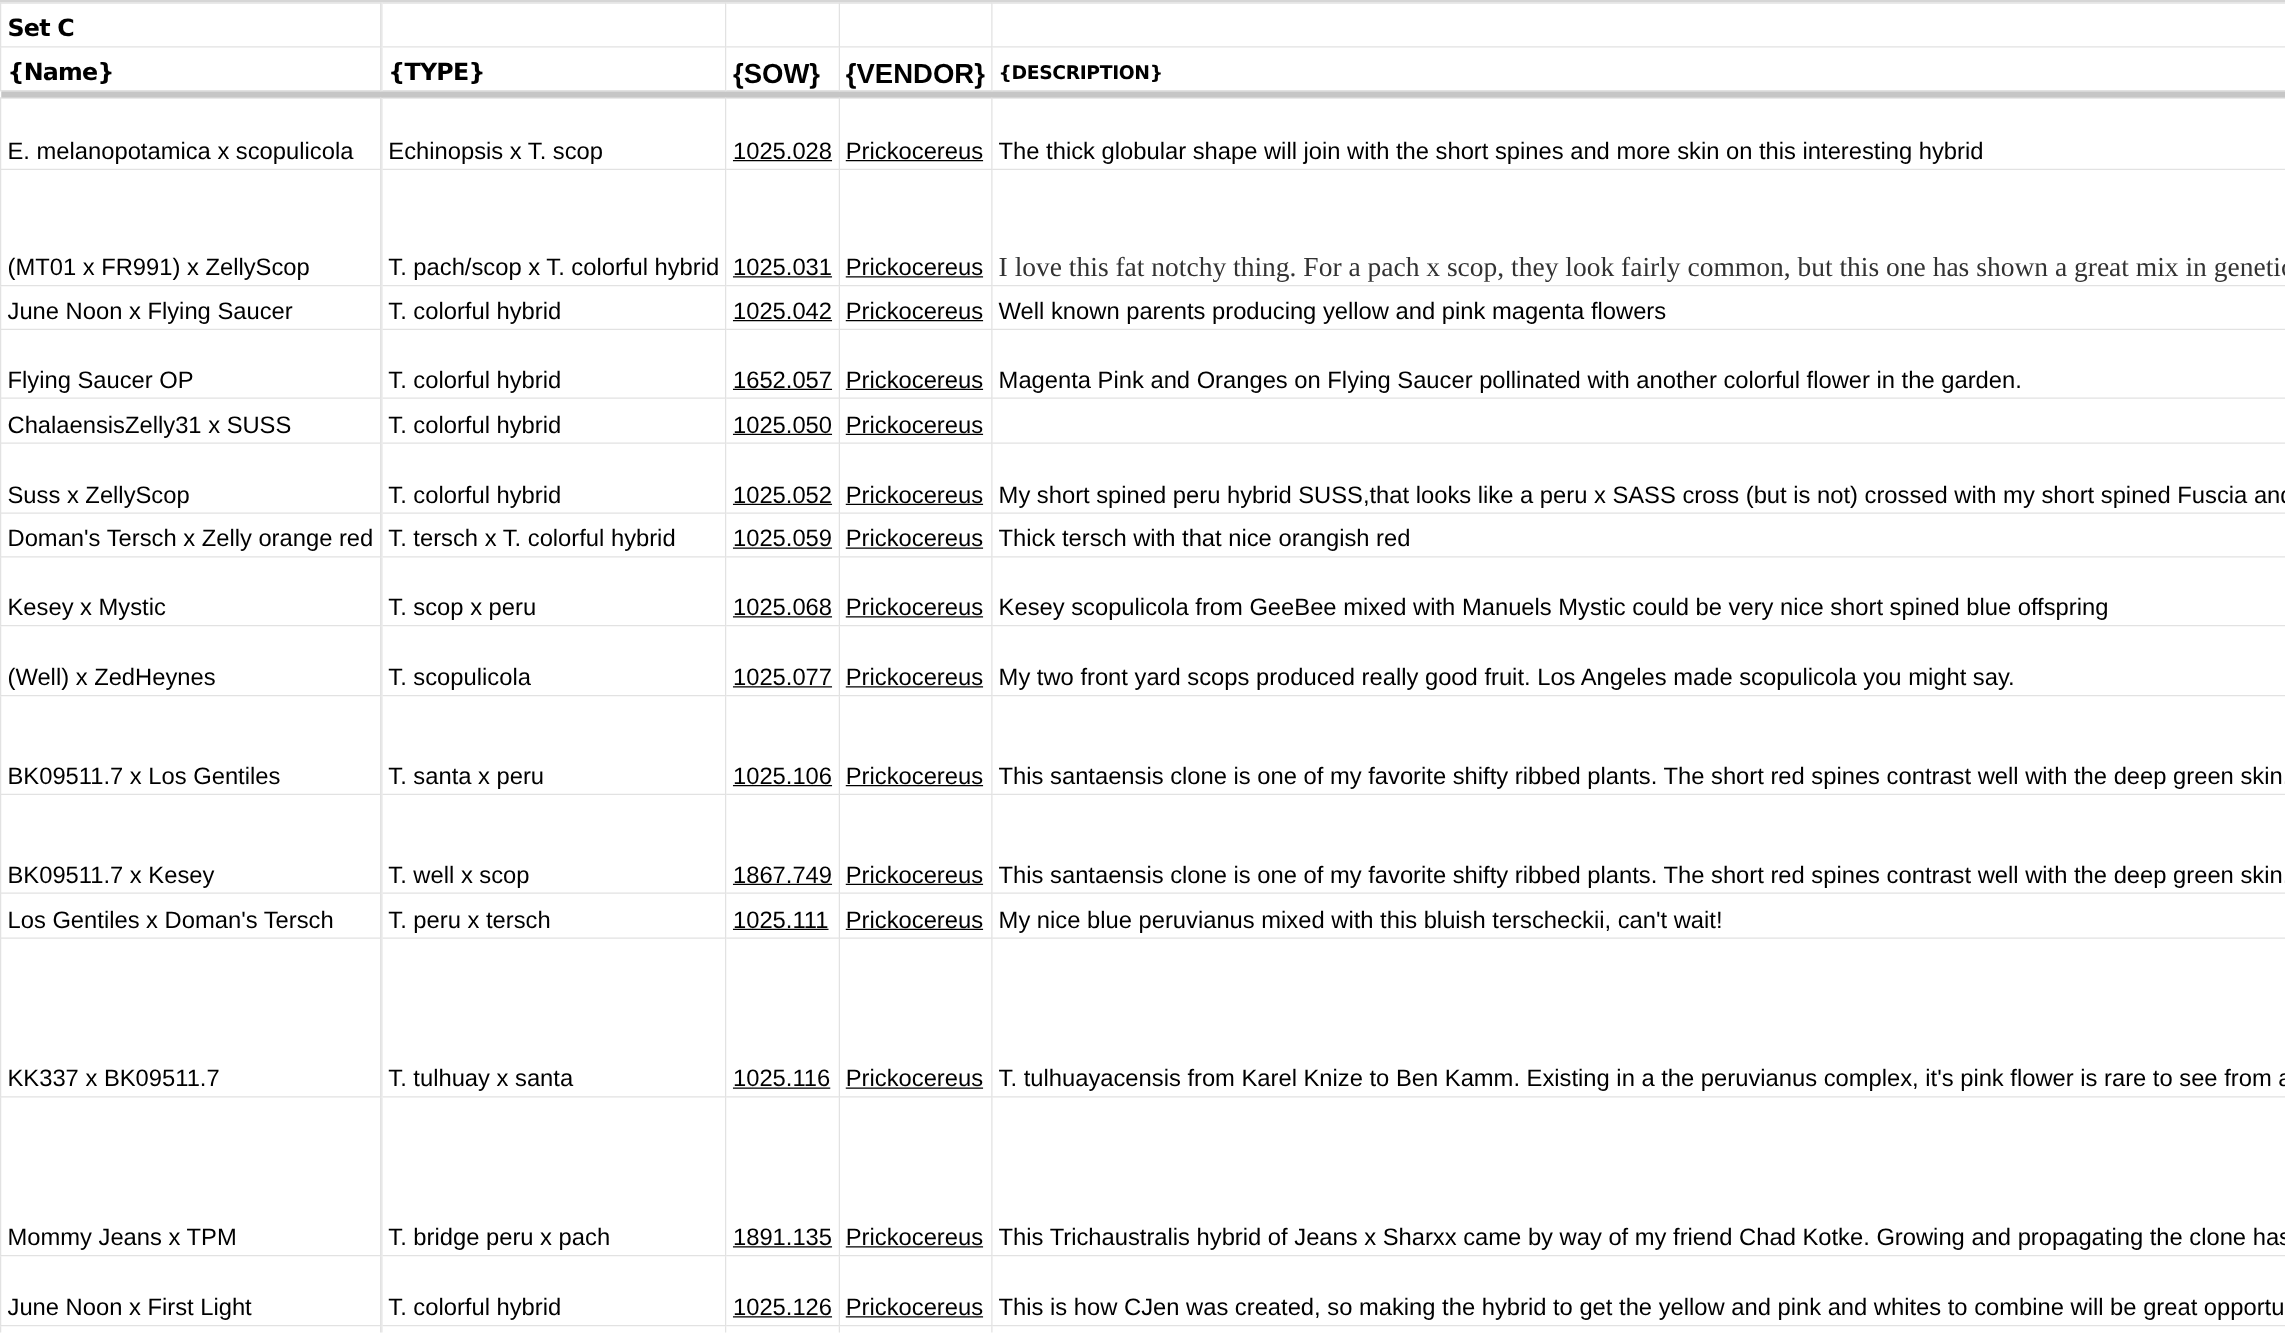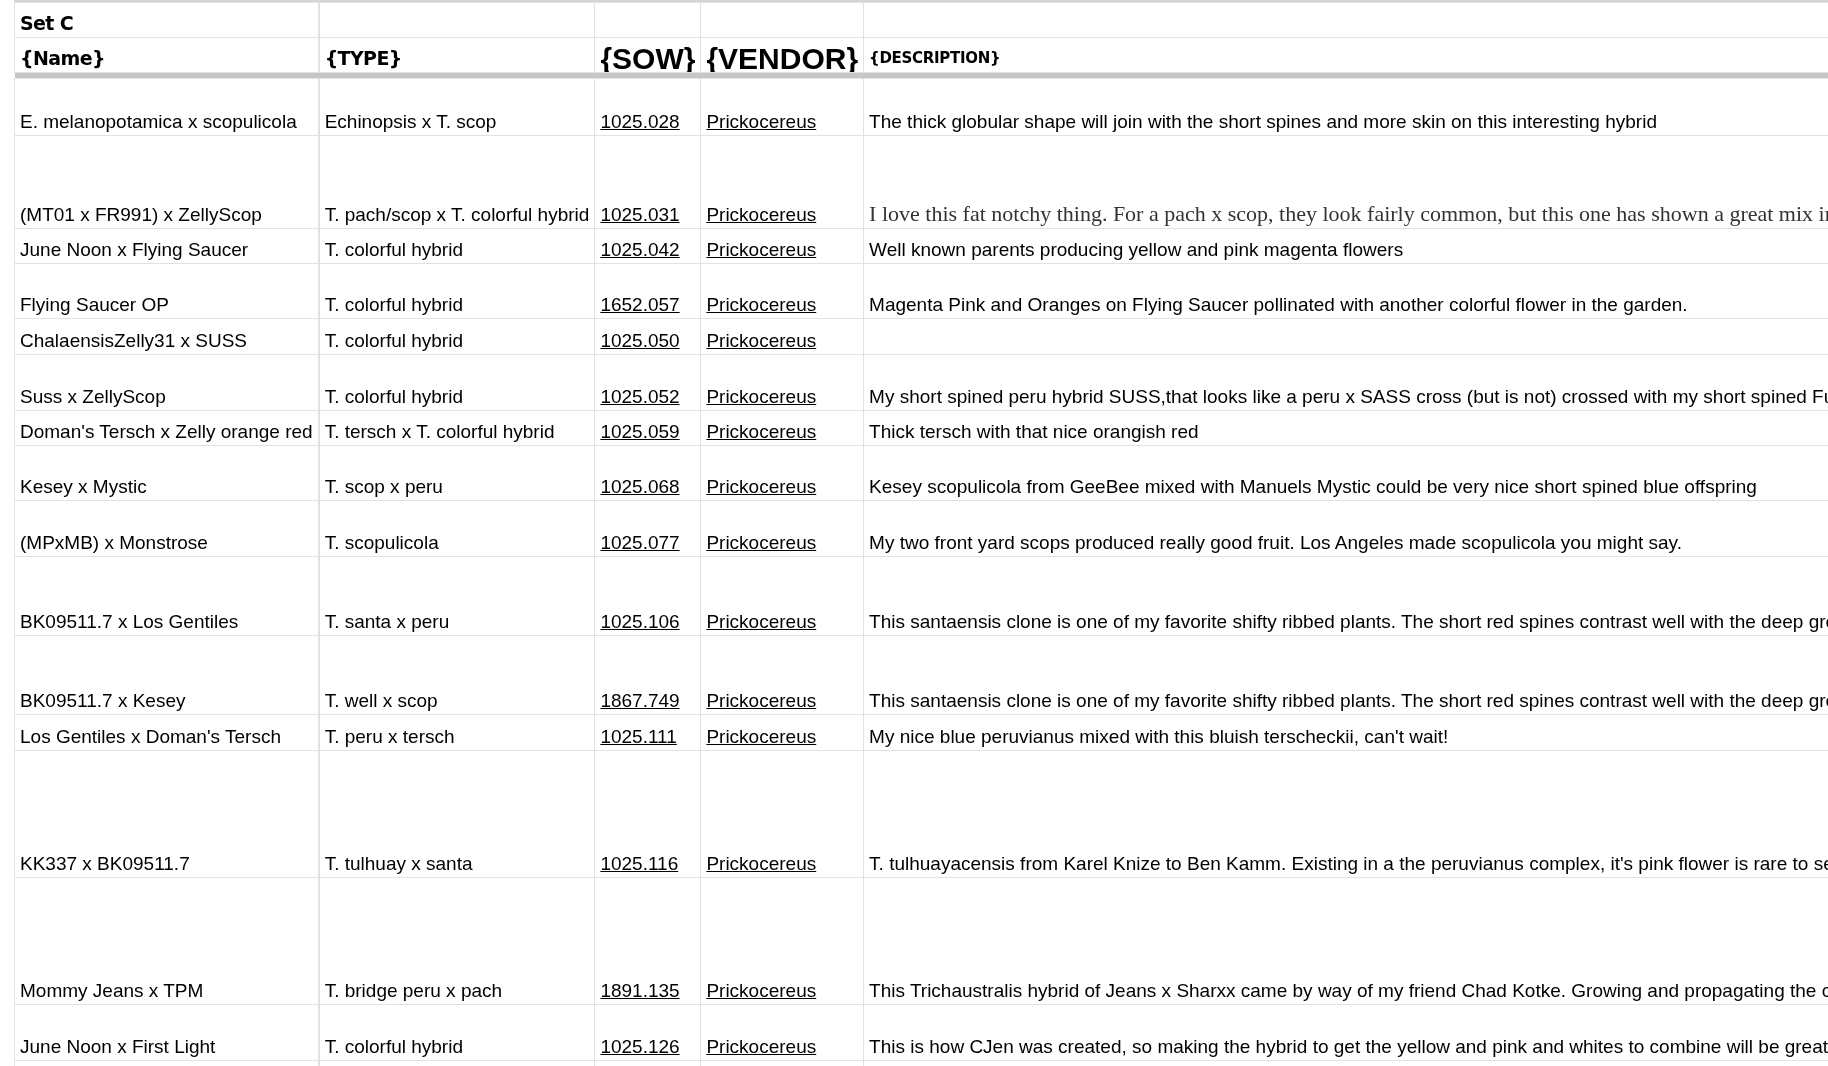--- a/index.html
+++ b/index.html
@@ -1,23 +1,23 @@
 <!DOCTYPE html>
 <html><head>
 <meta charset="utf-8">
 <style>
   html, body { margin: 0; padding: 0; background: #ffffff; }
   body { width: 1828px; height: 1066px; overflow: hidden; position: relative; font-family: "Liberation Sans", sans-serif; color: #000; }
-  .sheet { position: absolute; left: 14px; top: 0; width: 1592px; height: 1066px; }
+  .sheet { position: absolute; left: 0; top: 0; width: 1592px; height: 1066px; }
   table.grid { border-collapse: collapse; table-layout: fixed; position: absolute; left: 0; top: 2px; }
   table.grid td { border: 1px solid #e2e2e2; padding: 0 5px 2px 5px; vertical-align: bottom; white-space: nowrap; overflow: hidden; font-size: 19px; line-height: 23px; box-sizing: border-box; }
   td.freeze { width: 6px; padding: 0 !important; background: #c6c6c6; border-top: none !important; border-bottom: none !important; }
   tr.sep td { height: 6px; padding: 0; background: #c6c6c6; border: none; }
   td.hdr { font-family: "DejaVu Sans", sans-serif; font-weight: bold; font-size: 18px; letter-spacing: -0.6px; padding-bottom: 5px; }
-  td.hdr.big { font-family: "Liberation Sans", sans-serif; font-size: 30px; letter-spacing: 0; }
+  td.hdr.big { font-family: "Liberation Sans", sans-serif; font-size: 22px; letter-spacing: 0; }
   td.hdr.small { font-size: 15px; letter-spacing: -0.3px; }
   td.sow, td.vendor { font-size: 22px; text-decoration: underline; }
   td.desc { white-space: normal; font-size: 18.5px; line-height: 20.5px; }
   td.desc.serif { font-family: "Liberation Serif", serif; font-size: 22px; line-height: 25px; color: #333; }
   td.desc.right { text-align: right; }
   .topline { position: absolute; left: 0; top: 0; width: 1828px; height: 2px; background: #d6d6d6; }
 </style>
 </head>
 <body>
 
@@ -123,21 +123,21 @@
       <tr style="height:55px">
         <td>Kesey x Mystic</td>
         <td class="freeze"></td>
         <td>T. scop x peru</td>
         <td class="sow">1025.068</td>
         <td class="vendor">Prickocereus</td>
         <td class="desc">Kesey scopulicola from GeeBee mixed with Manuels Mystic could be very nice short spined blue offspring</td>
 
       </tr>
       <tr style="height:56px">
-        <td>(MPxMB) x Monstrose</td>
+        <td>(Well) x ZedHeynes</td>
         <td class="freeze"></td>
         <td>T. scopulicola</td>
         <td class="sow">1025.077</td>
         <td class="vendor">Prickocereus</td>
         <td class="desc">My two front yard scops produced really good fruit.  Los Angeles made scopulicola you might say.</td>
 
       </tr>
       <tr style="height:79px">
         <td>BK09511.7 x Los Gentiles</td>
         <td class="freeze"></td>

